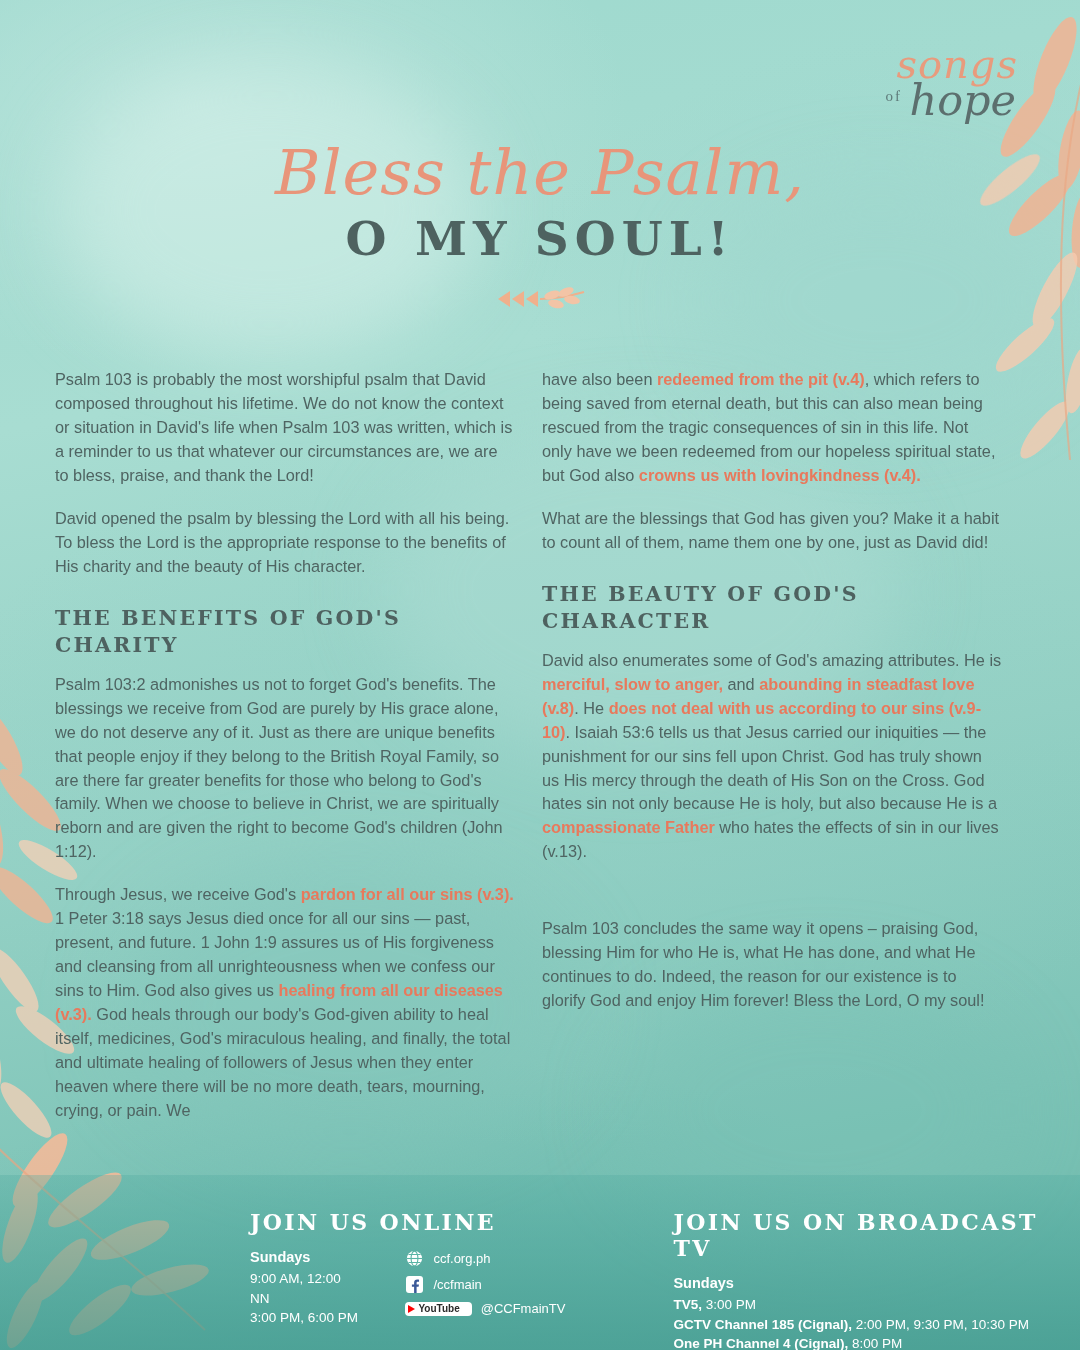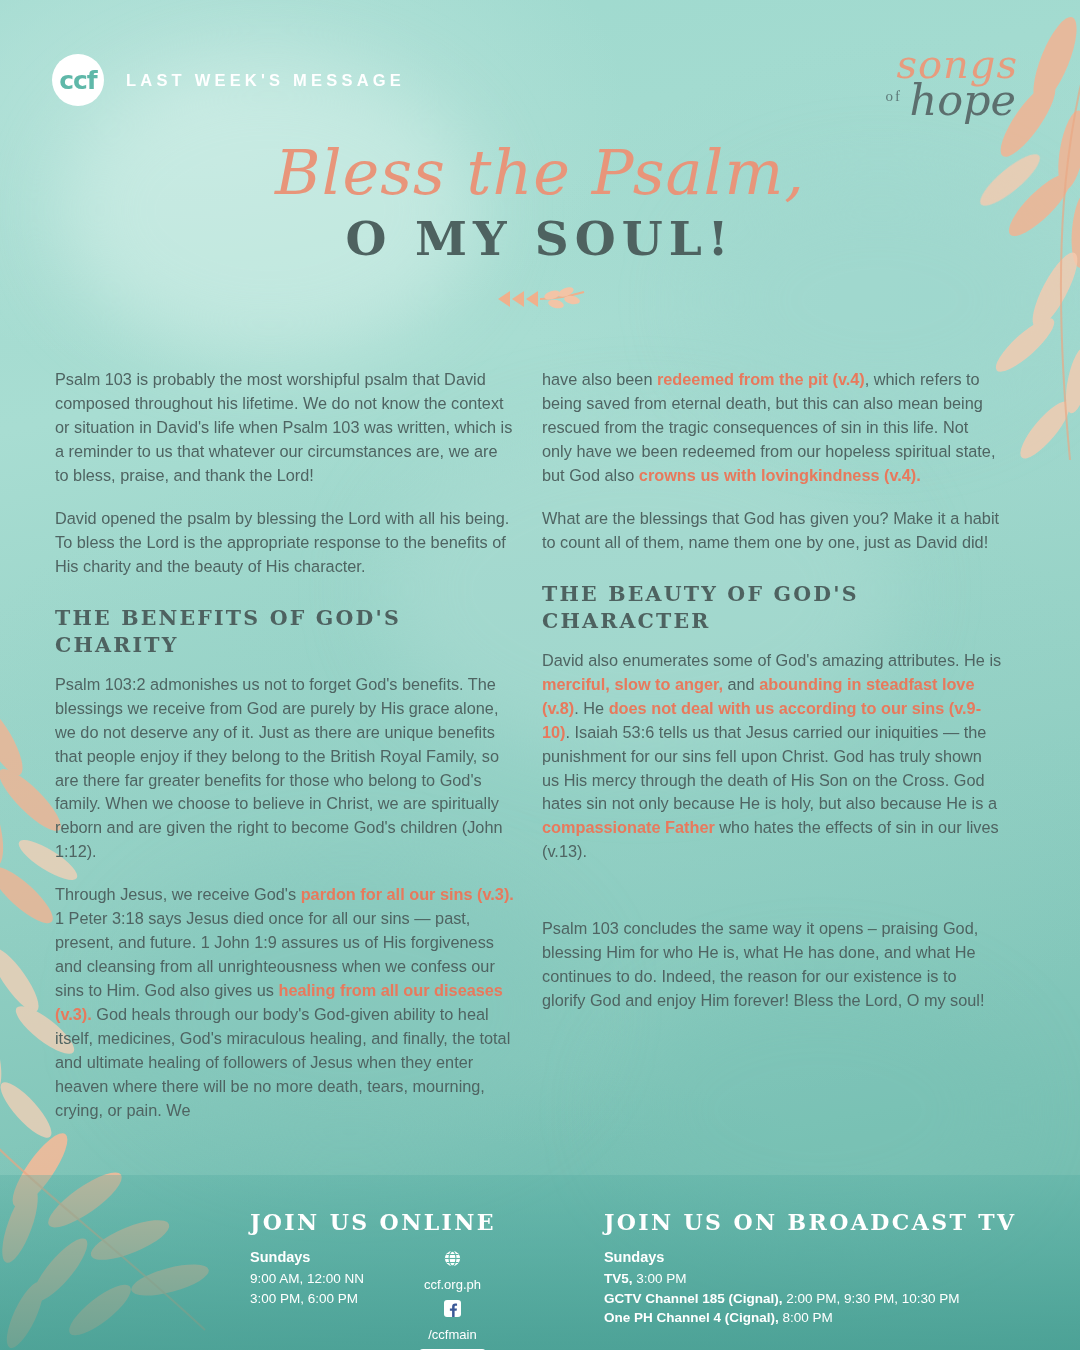--- a/index.html
+++ b/index.html
@@ -195,21 +195,20 @@
   }
   .foot-line b { font-weight: bold; }
   #online-row { display: flex; gap: 46px; }
   .social-row {
     display: flex;
     align-items: center;
     gap: 9px;
     margin-bottom: 7px;
     color: #ffffff;
     font-size: 13px;
-    flex-direction: column;
   }
   .sicon {
     width: 19px; height: 19px;
     display: flex; align-items: center; justify-content: center;
     flex: 0 0 19px;
   }
   .yt-pill {
     background: #ffffff;
     color: #2a2a2a;
     border-radius: 4px;
@@ -294,24 +293,20 @@
         <ellipse cx="180" cy="150" rx="12" ry="40" transform="rotate(75 180 150)"></ellipse>
         <ellipse cx="110" cy="180" rx="12" ry="38" transform="rotate(52 110 180)"></ellipse>
         <ellipse cx="35" cy="185" rx="11" ry="36" transform="rotate(25 35 185)"></ellipse>
       </g>
       <g stroke="#e9a582" stroke-width="2" fill="none" opacity="0.7">
         <path d="M0 10 C 60 70, 130 120, 215 200"></path>
       </g>
     </svg>
   </div>
 
-  <div id="header">
-    <div id="ccf-logo">ccf</div>
-    <div id="header-label">LAST WEEK'S MESSAGE</div>
-  </div>
 
   <div id="songs-of-hope">
     <span id="soh-songs">songs</span>
     <span id="soh-of">of</span>
     <span id="soh-hope">hope</span>
   </div>
 
   <div id="title-block">
     <div id="title-script">Bless the Psalm,</div>
     <div id="title-main">O MY SOUL!</div>

